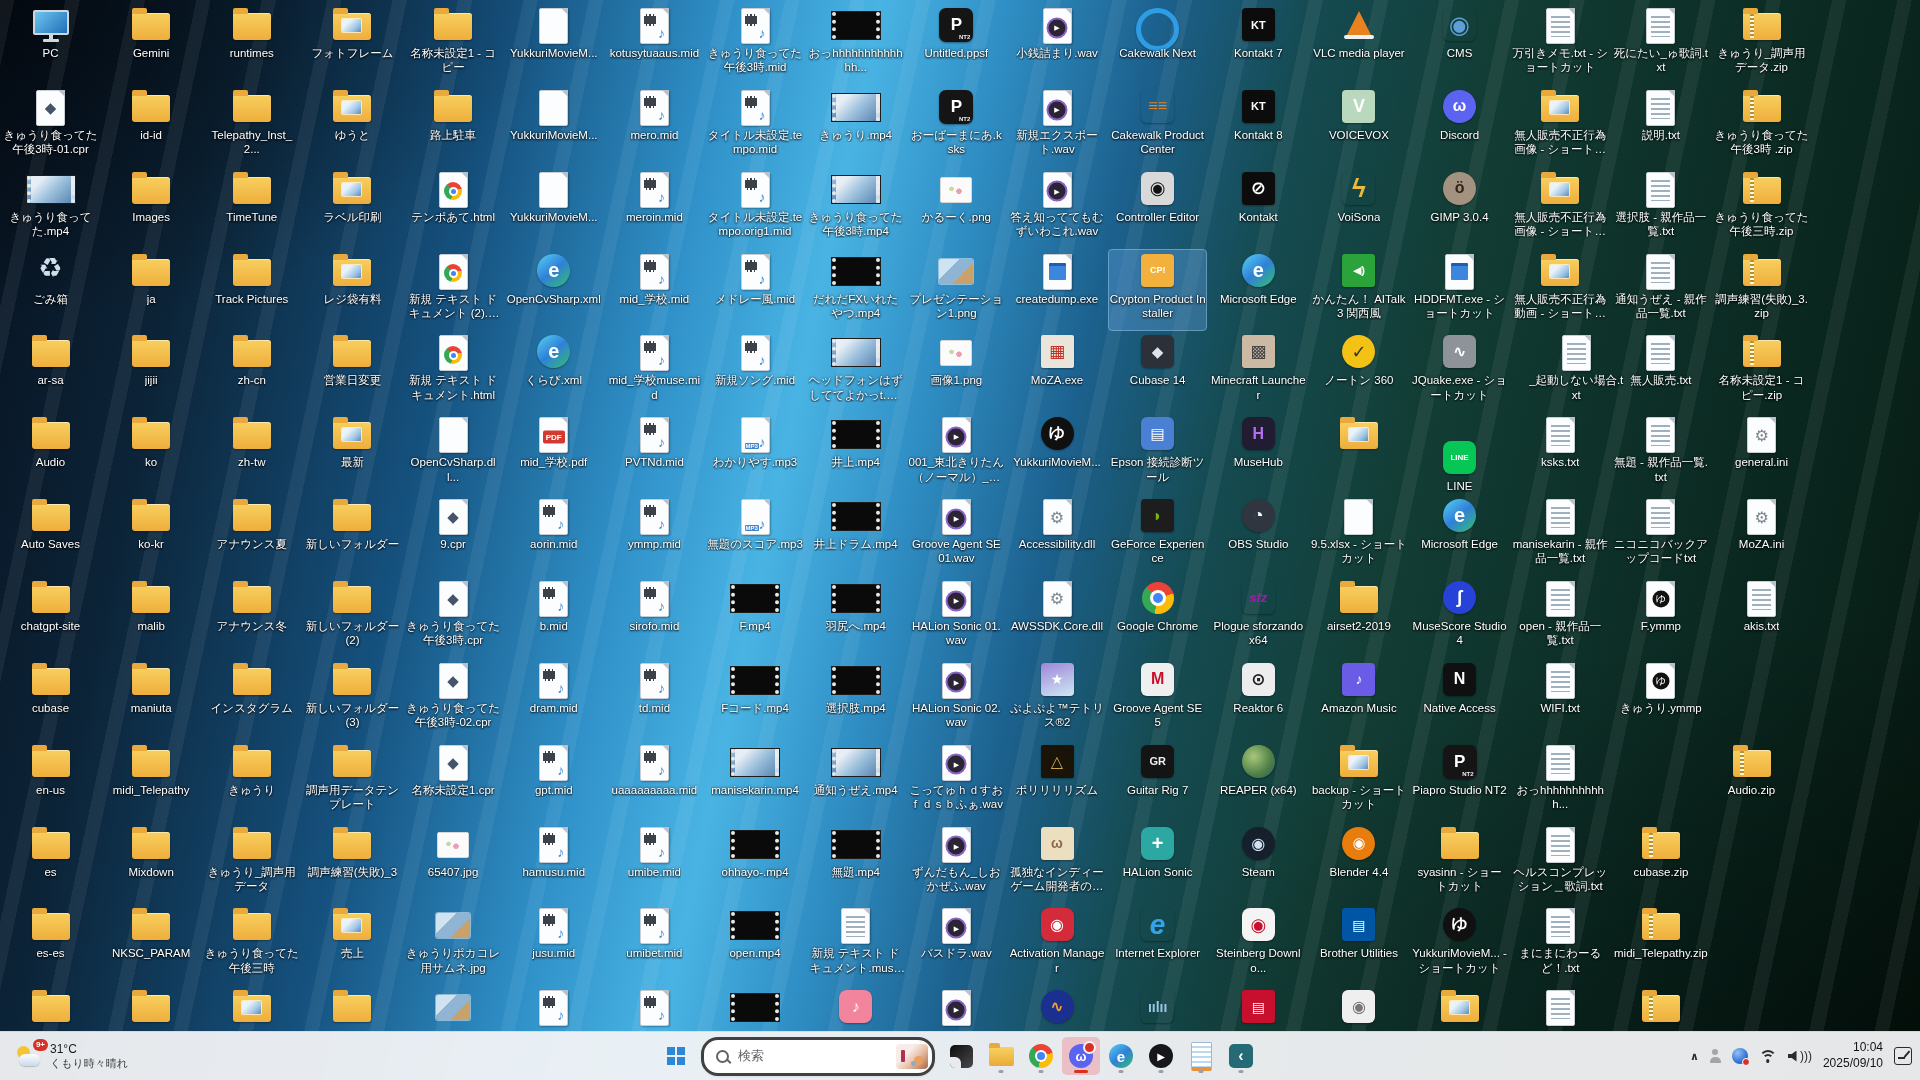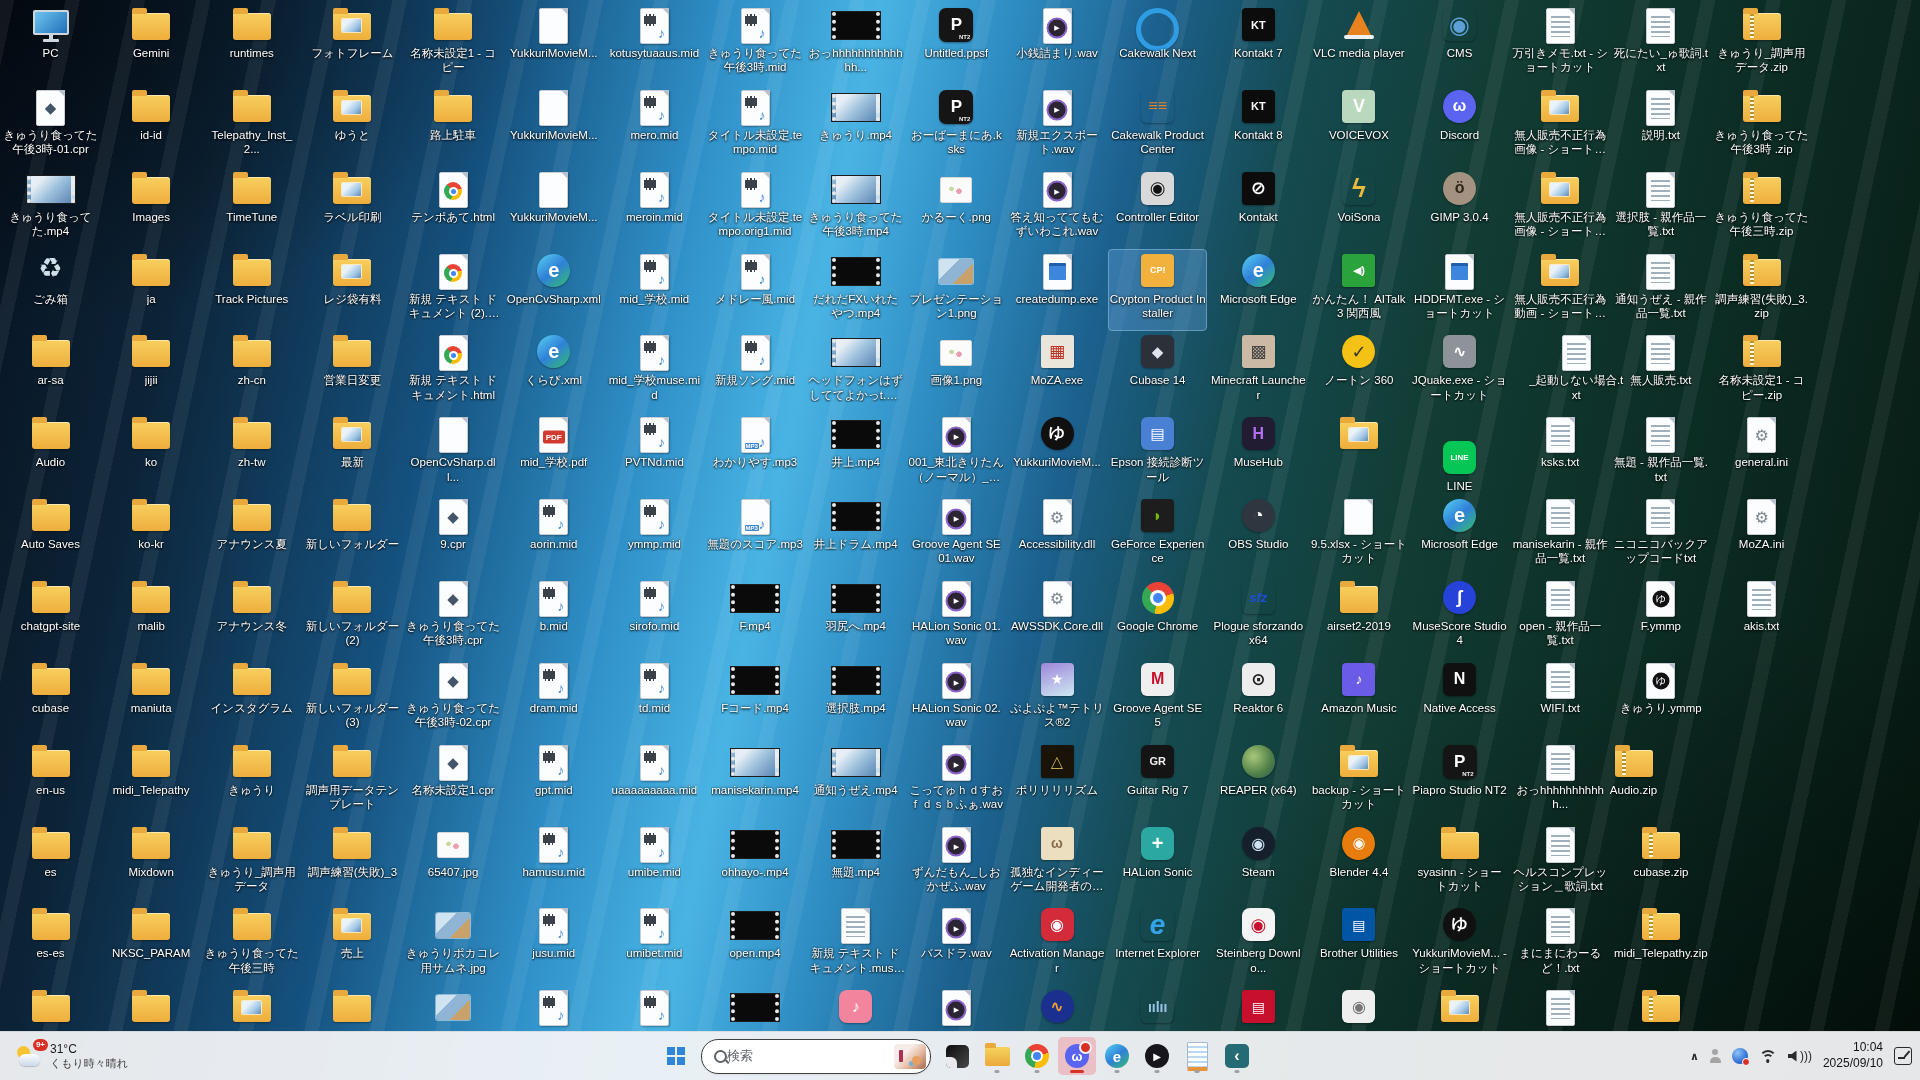--- a/index.html
+++ b/index.html
@@ -74,21 +74,21 @@
   .wsun{position:absolute;left:1px;top:3px;width:13px;height:13px;border-radius:50%;background:#f6c333;display:block;}
   .wcloud{position:absolute;left:3px;top:11px;width:21px;height:12px;border-radius:8px;background:linear-gradient(#fdfdfd,#c9daec);display:block;box-shadow:0 1px 1px rgba(0,0,0,.2);}
   .wbadge{position:absolute;right:-5px;top:-4px;background:#d93025;color:#fff;font-size:8px;line-height:1;border-radius:8px;padding:2px 3px;font-weight:bold;}
   .wtxt{line-height:1.25;}
   .wtxt .t1{font-size:12px;color:#1b1b1b;}
   .wtxt .t2{font-size:11px;color:#3c3c3c;}
   .tb-center{position:absolute;left:658px;top:0;height:48px;display:flex;align-items:center;gap:7px;}
   .startbtn{width:36px;height:36px;border-radius:5px;display:grid;place-items:center;}
   .winlogo{display:grid;grid-template-columns:8px 8px;gap:1.5px;}
   .winlogo i{width:8px;height:8px;background:#2f86d6;display:block;}
-  .searchbox{width:212px;height:33px;background:#fff;border:1px solid #404040;border-radius:17px;display:flex;align-items:center;padding:0 4px 0 12px;box-shadow:0 1px 2px rgba(0,0,0,.08);}
+  .searchbox{width:212px;height:33px;background:#fff;border:3px solid #404040;border-radius:17px;display:flex;align-items:center;padding:0 4px 0 12px;gap:9px;box-shadow:0 1px 2px rgba(0,0,0,.08);}
   .mag{width:9px;height:9px;border:2px solid #5f6368;border-radius:50%;position:relative;display:block;}
   .mag::after{content:"";position:absolute;width:2px;height:5px;background:#5f6368;transform:rotate(-45deg);right:-2.5px;bottom:-3.5px;}
   .searchtxt{flex:1;color:#5f6368;font-size:13px;}
   .searchimg{width:32px;height:25px;border-radius:4px;position:relative;
     background:linear-gradient(135deg,#f7ece8 35%,#e8c0a8 60%,#a86a4a);}
   .searchimg::after{content:"";position:absolute;left:5px;top:6px;width:4px;height:12px;background:#b03050;border-radius:1px;}
   .searchimg::before{content:"";position:absolute;right:5px;bottom:4px;width:9px;height:9px;border-radius:50%;background:#e8a060;box-shadow:-5px 3px 0 -2px #7ab0d8;}
   .tbapp{width:38px;height:38px;border-radius:5px;display:flex;align-items:center;justify-content:center;position:relative;}
   .tbapp .dot{position:absolute;bottom:2px;left:50%;transform:translateX(-50%);width:5px;height:3px;border-radius:2px;background:#9aa0a6;}
   .tbapp.active{background:rgba(238,148,158,.5);}
@@ -1053,21 +1053,21 @@
       <div class="lbl">AWSSDK.Core.dll</div>
     </div>
     <div class="cell" style="left: 1109.15px; top: 576.95px;">
       <div class="icw">
         <div class="chromeball"></div>
       </div>
       <div class="lbl">Google Chrome</div>
     </div>
     <div class="cell" style="left: 1209.8px; top: 576.95px;">
       <div class="icw">
-        <div class="appic" style="background:transparent;color:#1d4ed8;font-size:13px;border-radius:6px;font-style:italic;">sfz</div>
+        <div class="appic" style="background:transparent;color:#a21caf;font-size:13px;border-radius:6px;font-style:italic;">sfz</div>
       </div>
       <div class="lbl">Plogue sforzando x64</div>
     </div>
     <div class="cell" style="left: 1310.45px; top: 576.95px;">
       <div class="icw">
         <div class="fold"></div>
       </div>
       <div class="lbl">airset2-2019</div>
     </div>
     <div class="cell" style="left: 1411.1px; top: 576.95px;">
@@ -1309,21 +1309,21 @@
         <div class="nt2">P<span class="sub">NT2</span></div>
       </div>
       <div class="lbl">Piapro Studio NT2</div>
     </div>
     <div class="cell" style="left: 1511.75px; top: 740.65px;">
       <div class="icw">
         <div class="page lines"></div>
       </div>
       <div class="lbl">おっhhhhhhhhhhh...</div>
     </div>
-    <div class="cell" style="left: 1585px; top: 740.65px;">
+    <div class="cell" style="left: 1703px; top: 740.65px;">
       <div class="icw">
         <div class="fold">
           <span class="zipper"></span>
         </div>
       </div>
       <div class="lbl">Audio.zip</div>
     </div>
     <div class="cell" style="left: 2px; top: 822.5px;">
       <div class="icw">
         <div class="fold"></div>

